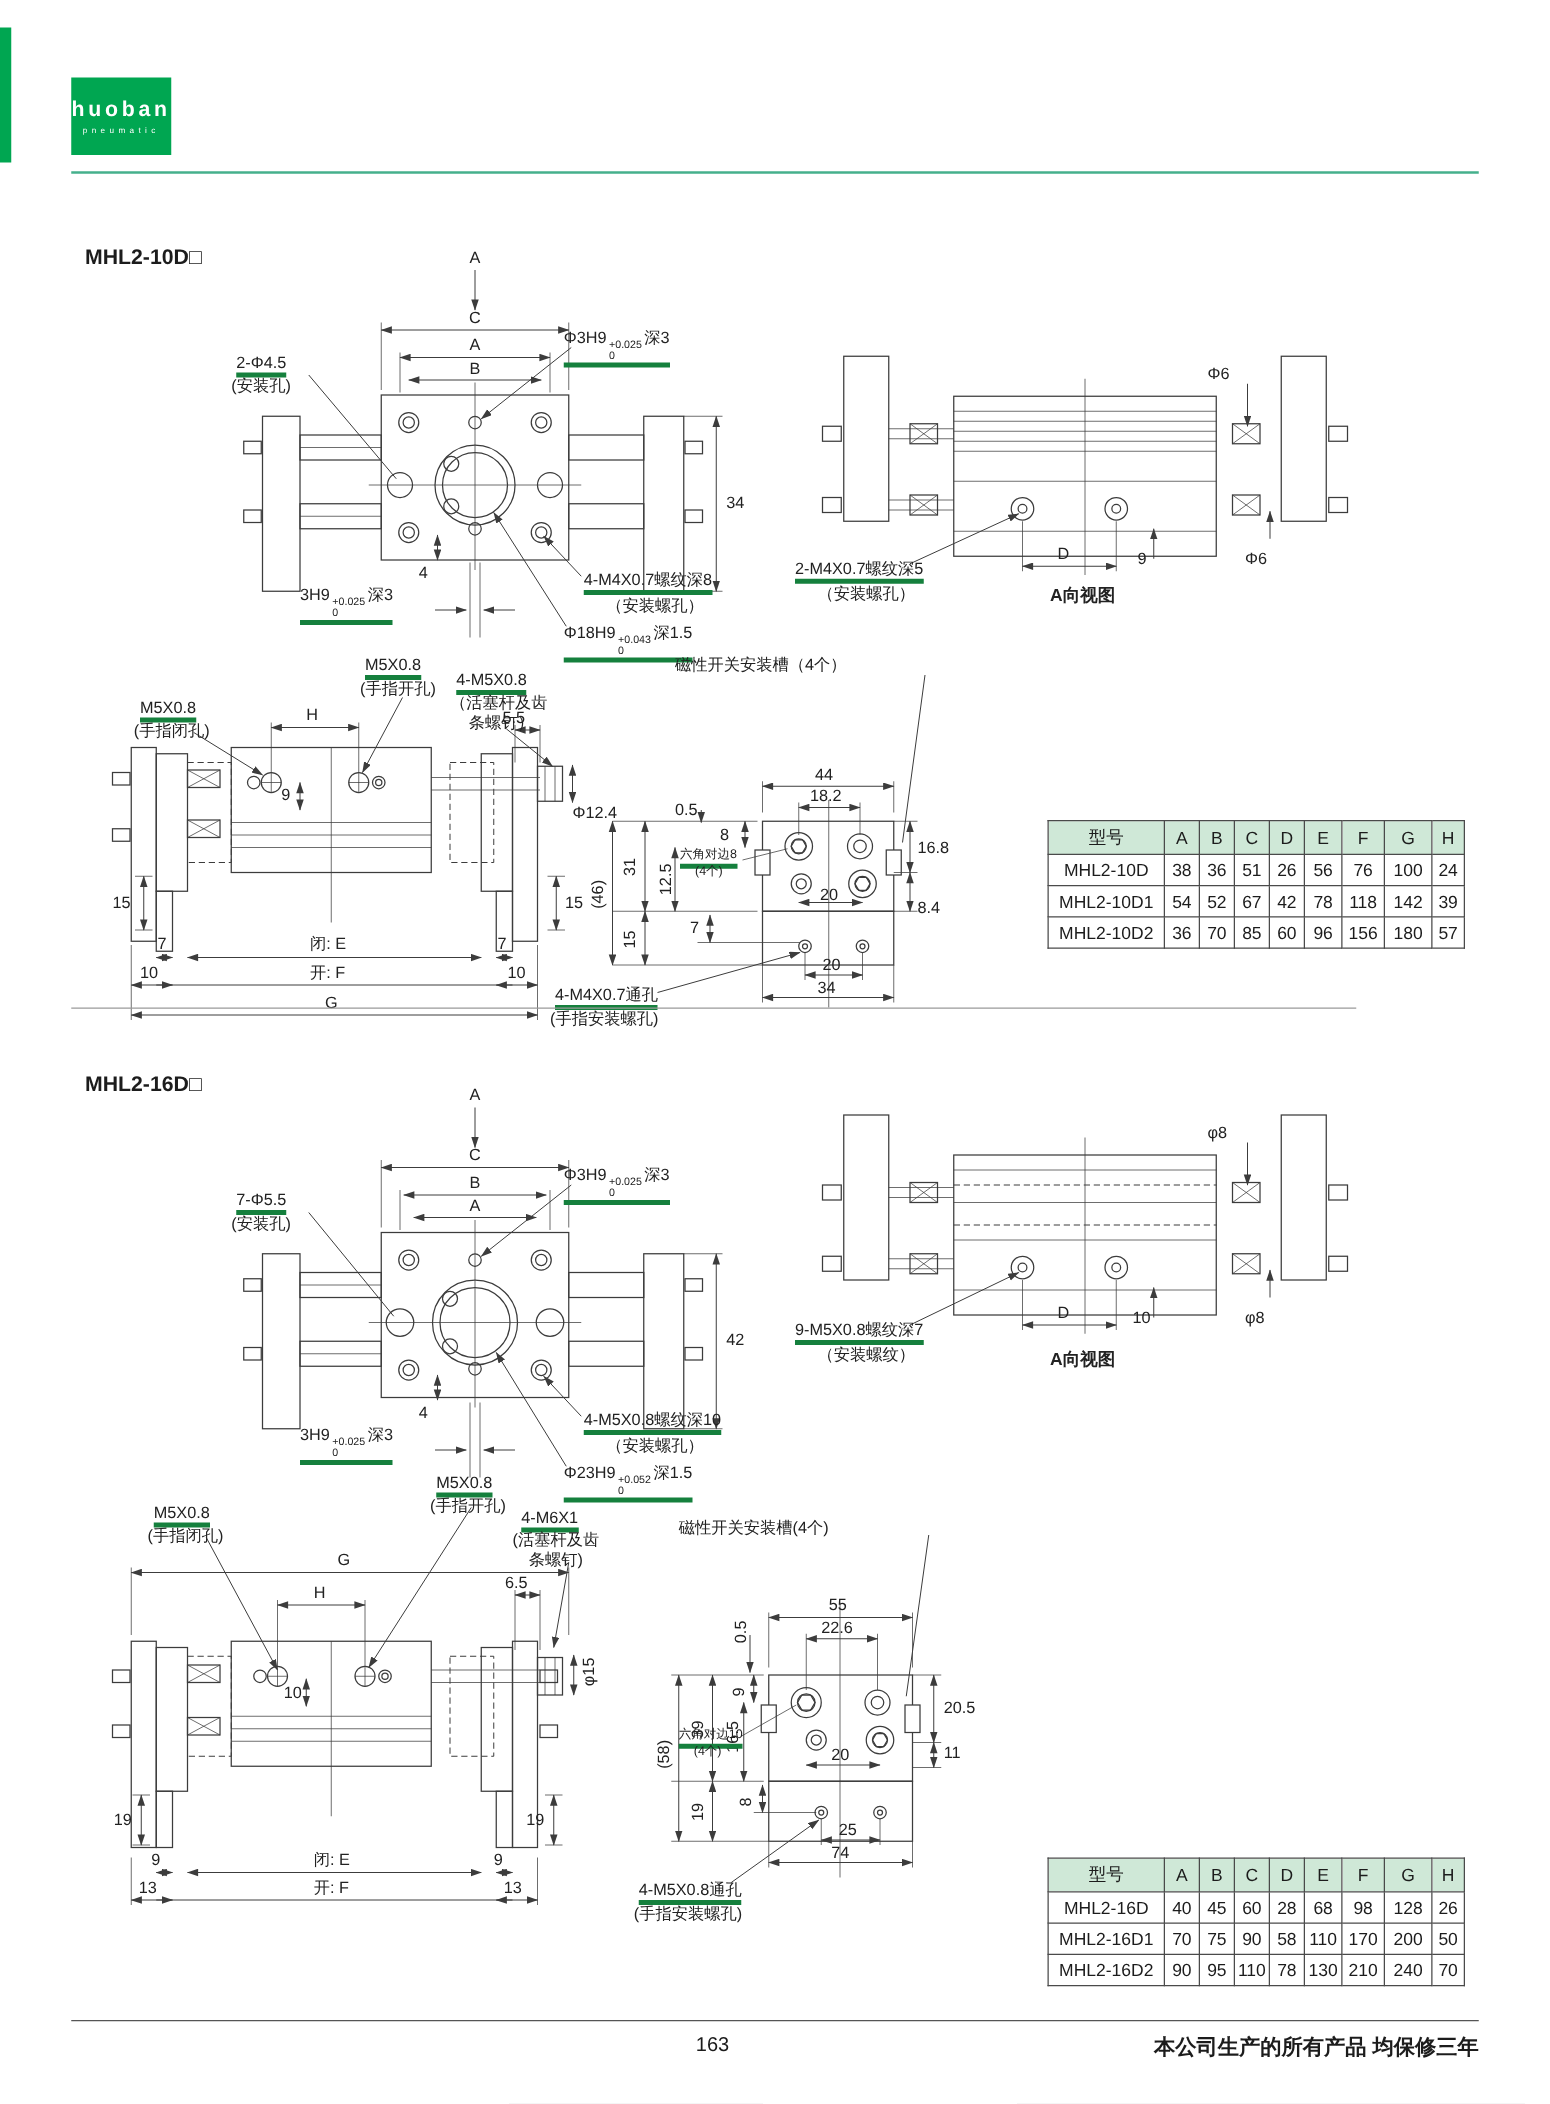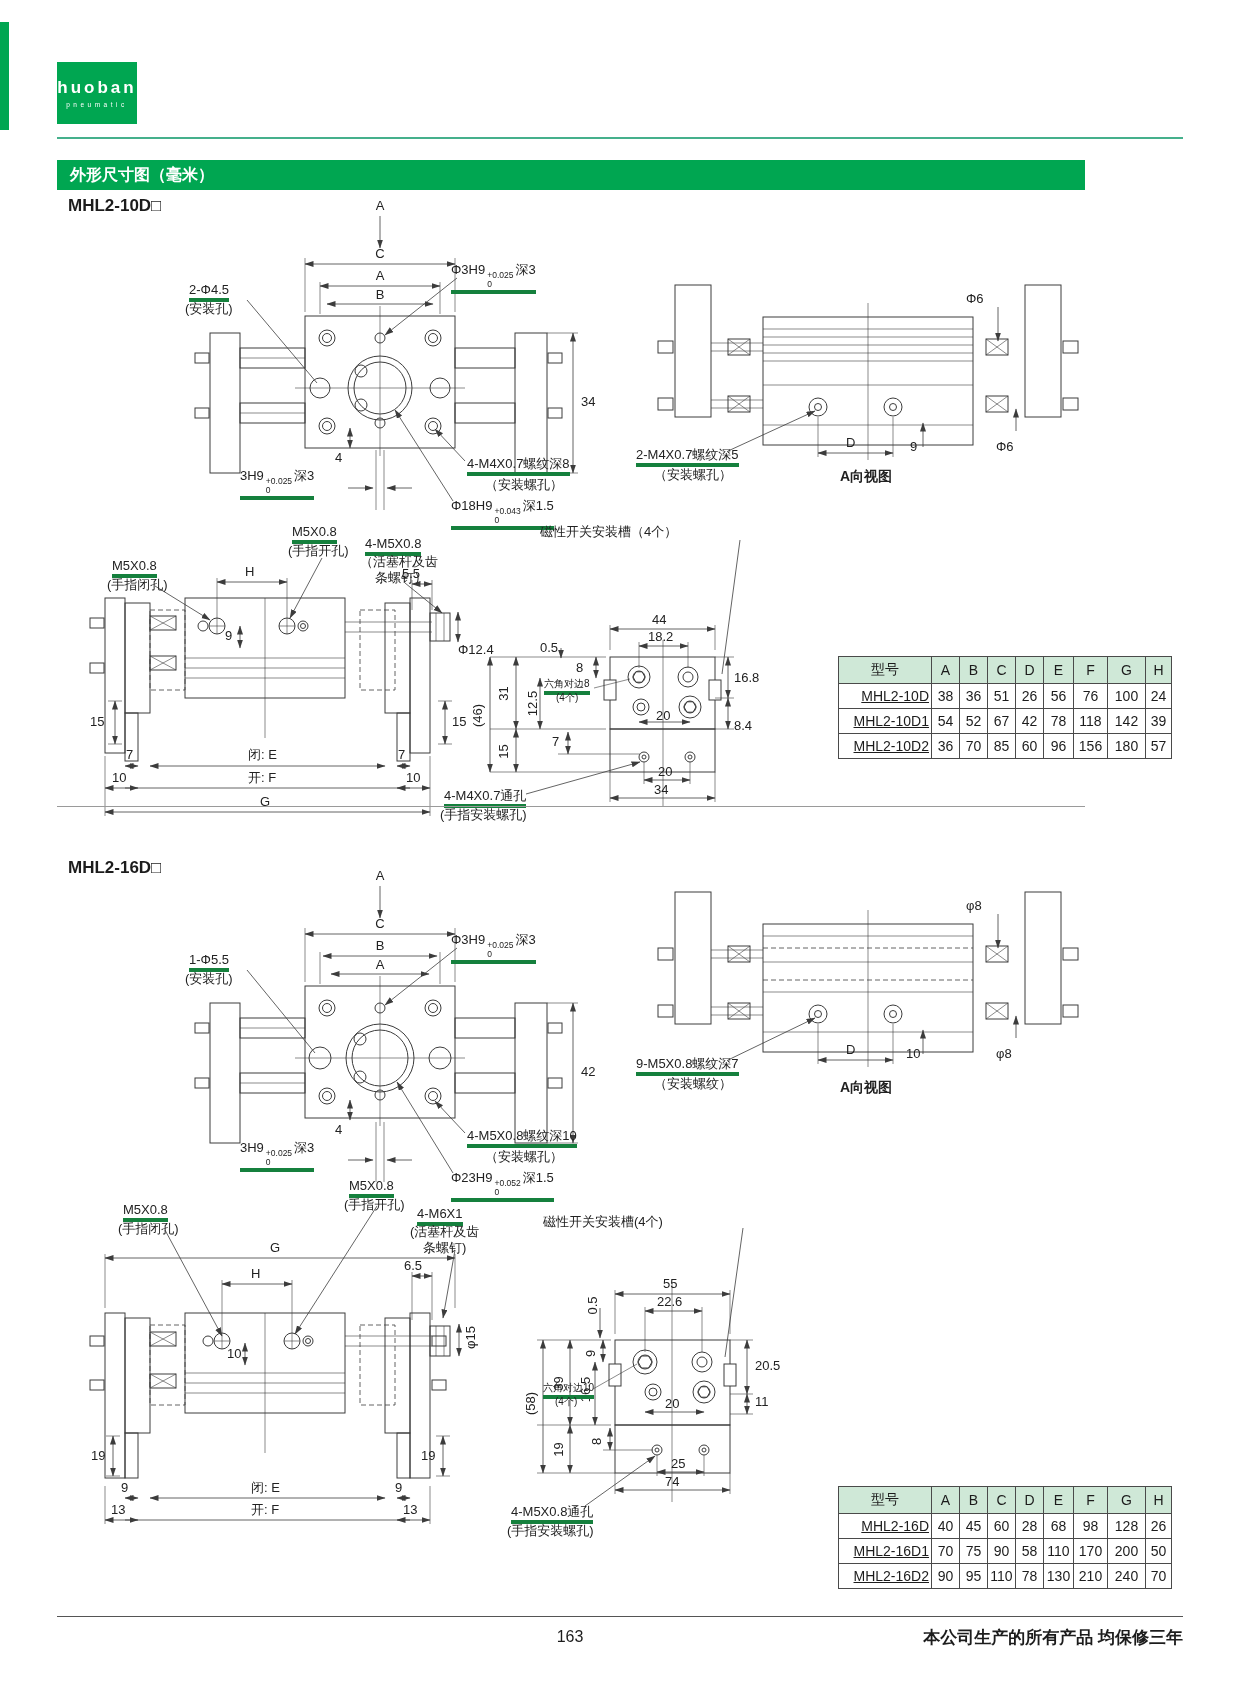--- a/index.html
+++ b/index.html
@@ -30,21 +30,21 @@
   .lbl.s10{font-size:10px;line-height:12px;}
   .lbl.cap{font-size:14px;font-weight:bold;}
   .ul{border-bottom:4px solid #15803d;padding-bottom:1px;}
   .rot{transform:rotate(-90deg);}
   .tol{display:inline-flex;flex-direction:column;font-size:8.5px;line-height:9px;vertical-align:-4px;margin:0 2px;}
   
   table.dim-table{border-collapse:collapse;font-size:14px;table-layout:fixed;}
   table.dim-table th,table.dim-table td{border:1px solid #4a4a4a;text-align:center;padding:4px 2px;
       overflow:hidden;white-space:nowrap;}
   table.dim-table th{background:#cfe8d7;font-weight:normal;}
-  table.dim-table td:first-child{text-align:right;text-decoration:underline;}
+  table.dim-table td:first-child{text-align:center;}
   
   .foot-rule{position:absolute;left:57px;top:1616px;width:1126px;height:1px;background:#555;}
   .page-num{position:absolute;left:525px;top:1628px;width:90px;text-align:center;font-size:16px;}
   .foot-note{position:absolute;left:780px;top:1626px;width:403px;text-align:right;font-size:17px;font-weight:bold;}
 </style>
 </head>
 <body>
 
 <svg width="0" height="0" style="position:absolute">
   <defs>
@@ -59,21 +59,20 @@
 
 <div class="page">
 
   <div class="edge-stripe"></div>
 
   <div class="logo">
     <div class="logo-main">huoban</div>
     <div class="logo-sub">pneumatic</div>
   </div>
   <div class="hd-rule"></div>
-  <div class="green-bar">外形尺寸图（毫米）</div>
 
   <div class="model-label abs" style="left:68px;top:196px">MHL2-10D□</div>
 
   <div class="draw" style="left:145px;top:198px;width:560px;height:337px">
     <svg width="560" height="337" viewBox="0 0 560 337">
       <line x1="235" y1="18" x2="235" y2="50" class="dim" marker-end="url(#mE)"></line>
       <line x1="160" y1="114" x2="160" y2="60" class="thin"></line>
         <line x1="310" y1="114" x2="310" y2="60" class="thin"></line>
       <line x1="160" y1="66" x2="310" y2="66" class="dim" marker-start="url(#mS)" marker-end="url(#mE)"></line>
       <line x1="175" y1="84" x2="175" y2="116" class="thin"></line>
@@ -480,21 +479,21 @@
       <line x1="267" y1="292" x2="242" y2="292" class="dim" marker-end="url(#mE)"></line>
       <line x1="102" y1="102" x2="170" y2="185" class="dim"></line>
       <line x1="312" y1="80" x2="240" y2="137" class="dim" marker-end="url(#mE)"></line>
       <line x1="320" y1="265" x2="290" y2="233" class="dim" marker-end="url(#mE)"></line>
       <line x1="308" y1="305" x2="252" y2="214" class="dim" marker-end="url(#mE)"></line>
     </svg>
     <div class="lbl" style="left:222px;top:0;width:26px;text-align:center">A</div>
     <div class="lbl" style="left:222px;top:48px;width:26px;text-align:center">C</div>
     <div class="lbl" style="left:222px;top:70px;width:26px;text-align:center">B</div>
     <div class="lbl" style="left:222px;top:89px;width:26px;text-align:center">A</div>
-    <div class="lbl ul" style="left:44px;top:84px">1-Φ5.5</div>
+    <div class="lbl ul" style="left:44px;top:84px">7-Φ5.5</div>
     <div class="lbl" style="left:40px;top:103px">(安装孔)</div>
     <div class="lbl ul" style="left:306px;top:64px"><span>Φ3H9</span><span class="tol">
           <span>+0.025</span>
           <span>0</span>
         </span><span>深3</span></div>
     <div class="lbl" style="left:436px;top:196px">42</div>
     <div class="lbl" style="left:190px;top:254px">4</div>
     <div class="lbl ul" style="left:95px;top:272px"><span>3H9</span><span class="tol">
           <span>+0.025</span>
           <span>0</span>

